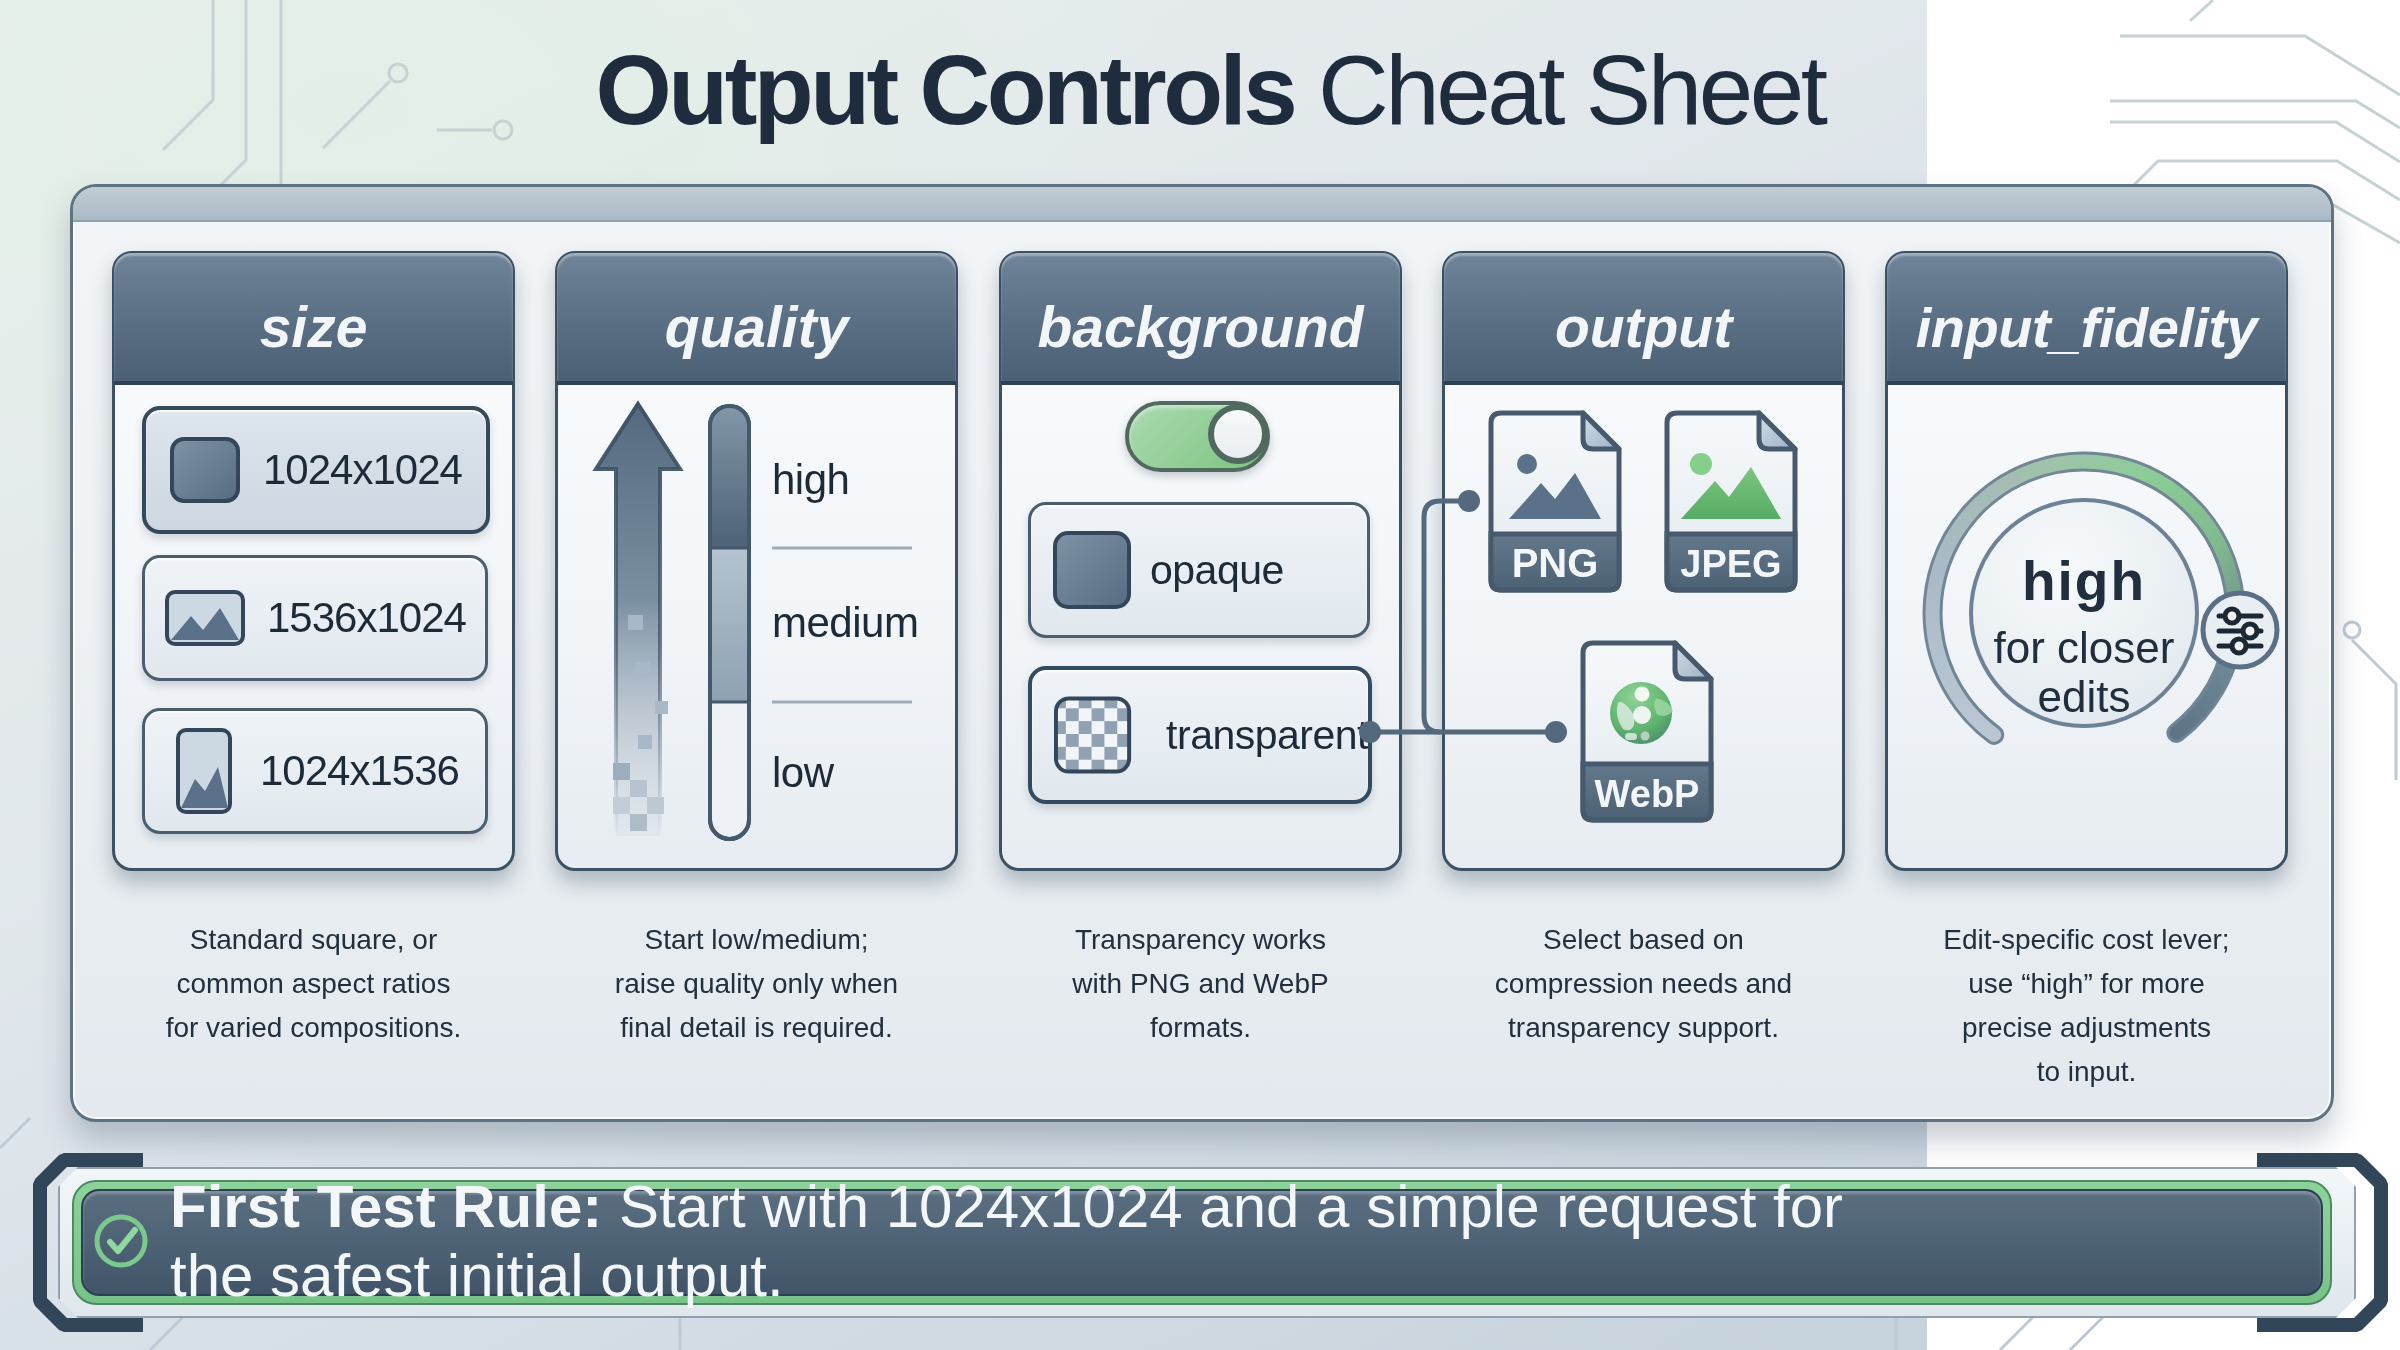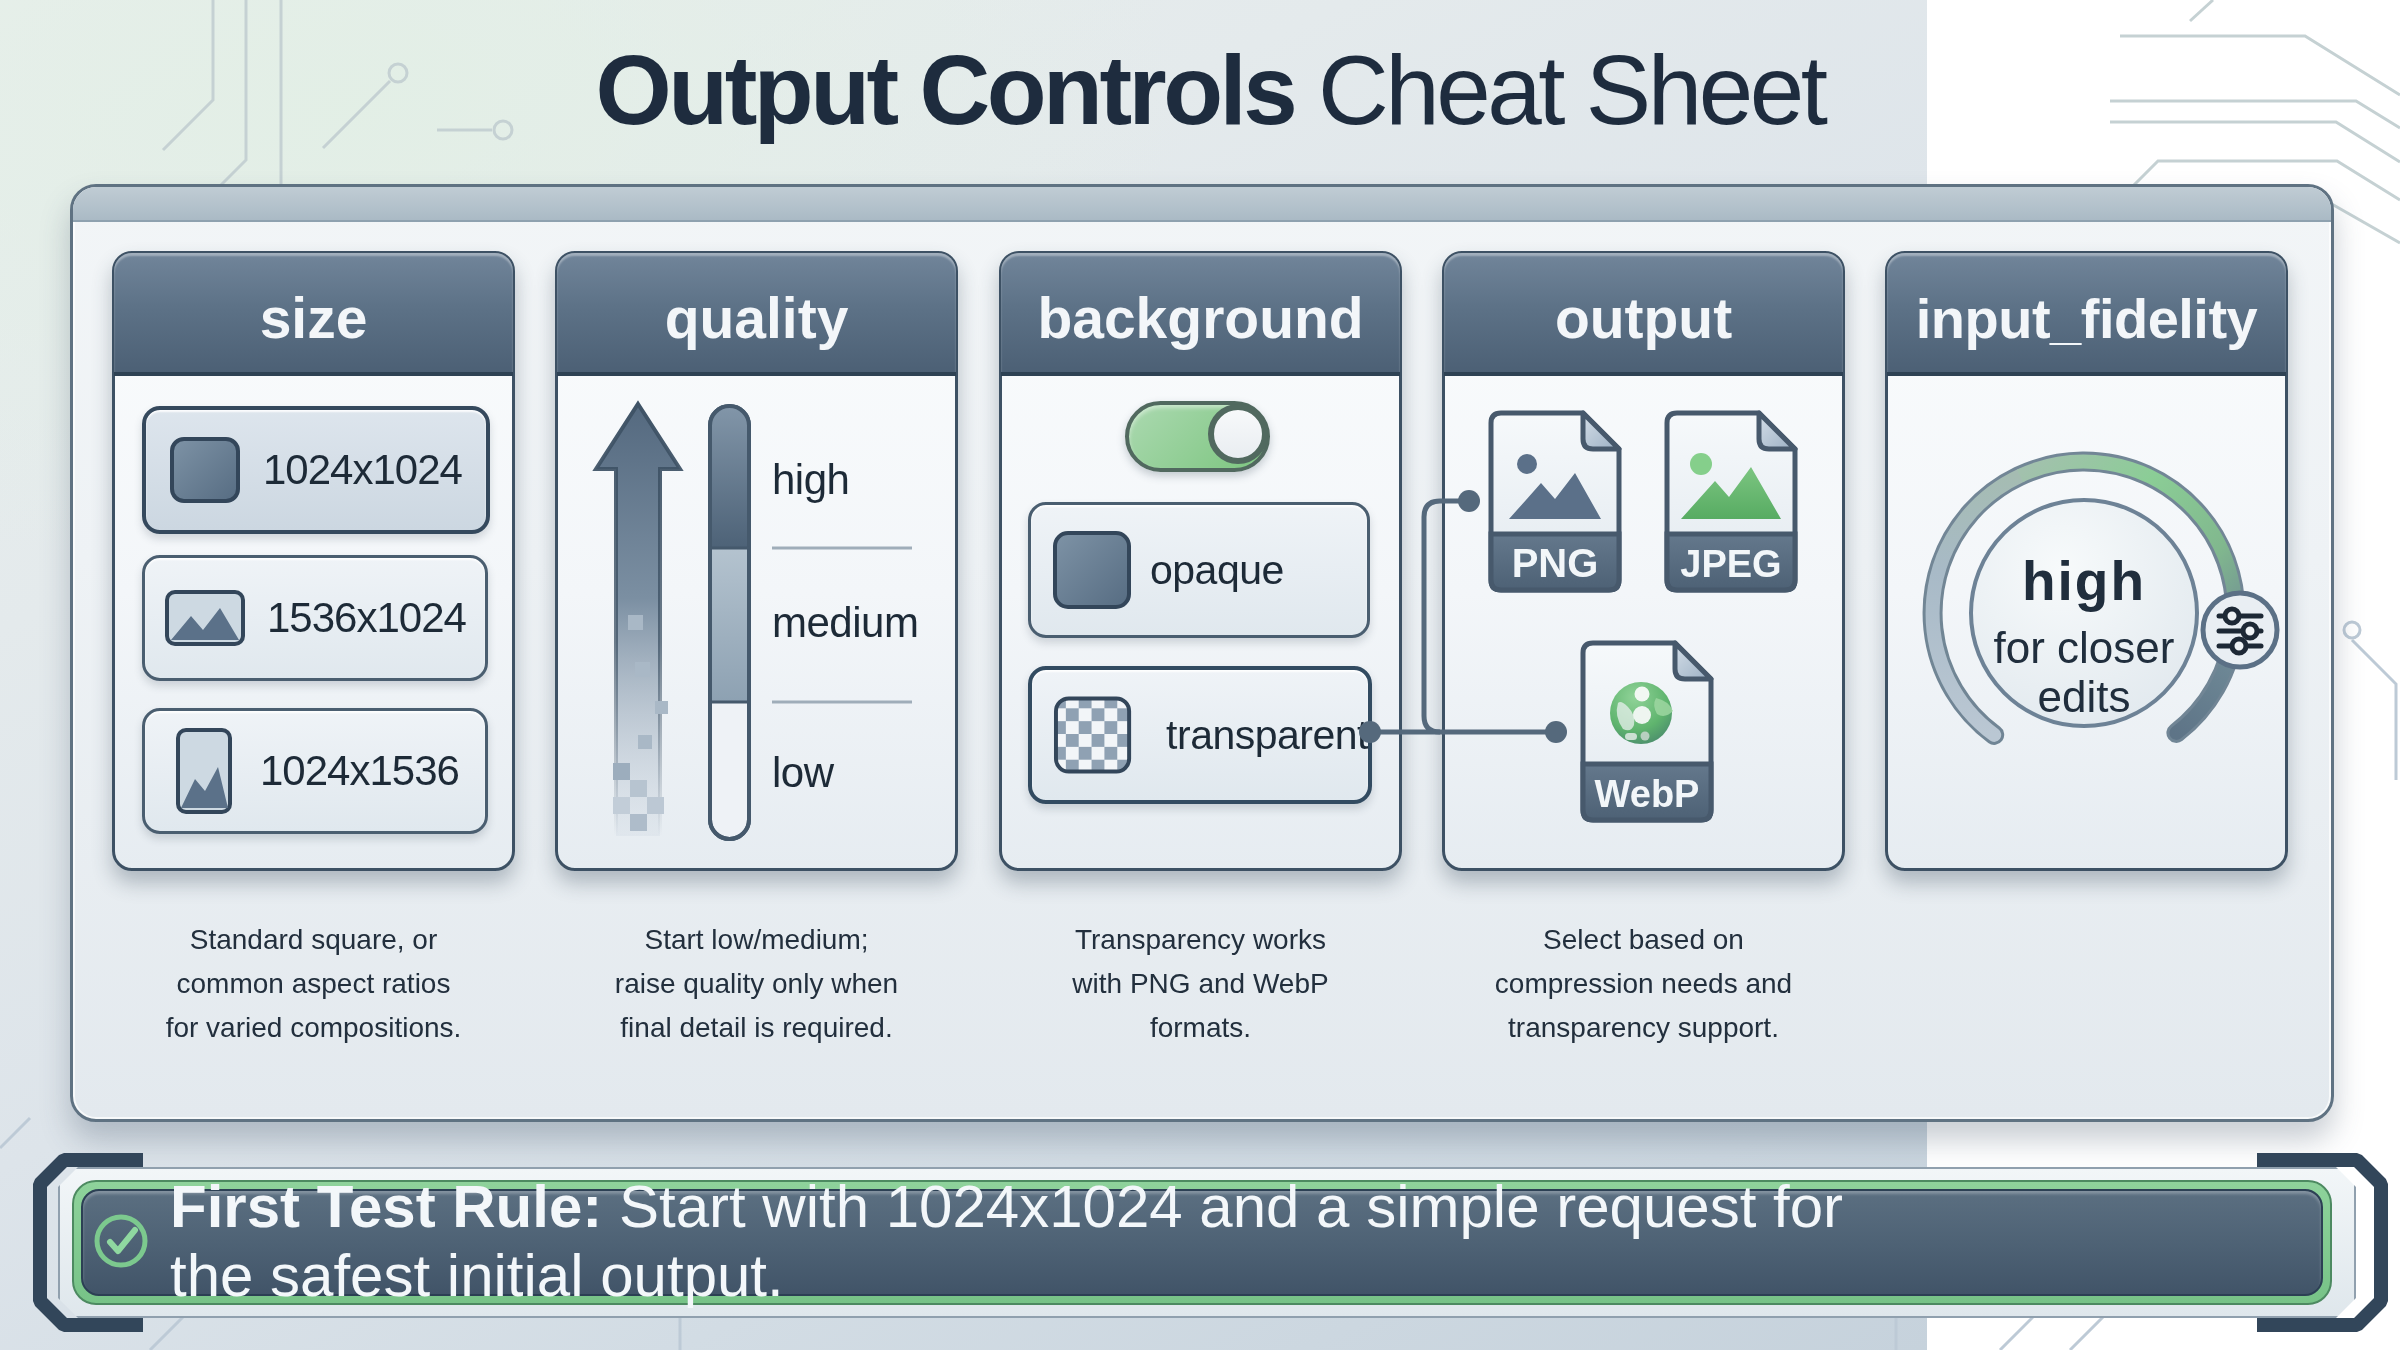--- a/index.html
+++ b/index.html
@@ -25,21 +25,21 @@
     border-bottom:2px solid #8ea1af;}
   
   .card{position:absolute;top:251px;width:397px;height:614px;border-radius:20px;
     border:3px solid #3d5164;background:linear-gradient(#fafcfd 0%,#f3f6f9 55%,#e6ecf1 100%);
     box-shadow:0 12px 20px rgba(44,62,80,.30);}
   .chead{position:absolute;left:-1px;top:-1px;right:-1px;height:108px;border-radius:18px 18px 0 0;
     background:linear-gradient(#71859a 0%,#5d7287 45%,#4c6075 100%);
     border-bottom:4px solid #2e4254;
     box-shadow:inset 0 3px 2px rgba(255,255,255,.35);
     display:flex;align-items:center;justify-content:center;
-    padding-top:11px;color:#f3f6f9;font-size:57px;font-weight:700;}
+    padding-top:20px;color:#f3f6f9;font-size:57px;font-weight:700;font-style:italic;}
   
   .srow{position:absolute;border-radius:18px;display:flex;align-items:center;
     border:3px solid #4a5e70;background:linear-gradient(#eff3f7 0%,#e0e8ee 100%);
     box-shadow:0 5px 9px rgba(44,62,80,.18), inset 0 2px 2px rgba(255,255,255,.9);}
   .srow .lbl{font-size:42px;letter-spacing:-1px;color:#1d2a37;}
   
   .cap{position:absolute;top:918px;text-align:center;font-size:28px;line-height:44px;color:#222f3d;}
 </style>
 </head>
 <body>
@@ -329,20 +329,21 @@
           <circle cx="-1" cy="16" r="7"></circle>
         </g>
       </g>
     </svg>
   </div>
 
   <div class="cap" style="left:92px;width:443px;">Standard square, or<br>common aspect ratios<br>for varied compositions.</div>
   <div class="cap" style="left:535px;width:443px;">Start low/medium;<br>raise quality only when<br>final detail is required.</div>
   <div class="cap" style="left:979px;width:443px;">Transparency works<br>with PNG and WebP<br>formats.</div>
   <div class="cap" style="left:1422px;width:443px;">Select based on<br>compression needs and<br>transparency support.</div>
+  <div class="cap" style="left:1865px;width:443px;">Edit-specific cost lever;<br>use “high” for more<br>precise adjustments<br>to input.</div>
 
   <svg class="abs" style="left:0;top:1140px" width="2400" height="210" viewBox="0 0 2400 210">
     <g stroke="#32465a" stroke-width="14" fill="none" stroke-linejoin="bevel">
       <path d="M143,20 H64 L40,44 V161 L64,185 H143"></path>
       <path d="M2257,20 H2357 L2381,44 V161 L2357,185 H2257"></path>
     </g>
   </svg>
   <div class="abs" style="left:58px;top:1167px;width:2294px;height:147px;
      background:linear-gradient(#f2f6f8,#dfe7ec);border:2px solid #90a0ae;
      clip-path:polygon(20px 0,calc(100% - 20px) 0,100% 20px,100% calc(100% - 20px),calc(100% - 20px) 100%,20px 100%,0 calc(100% - 20px),0 20px);

